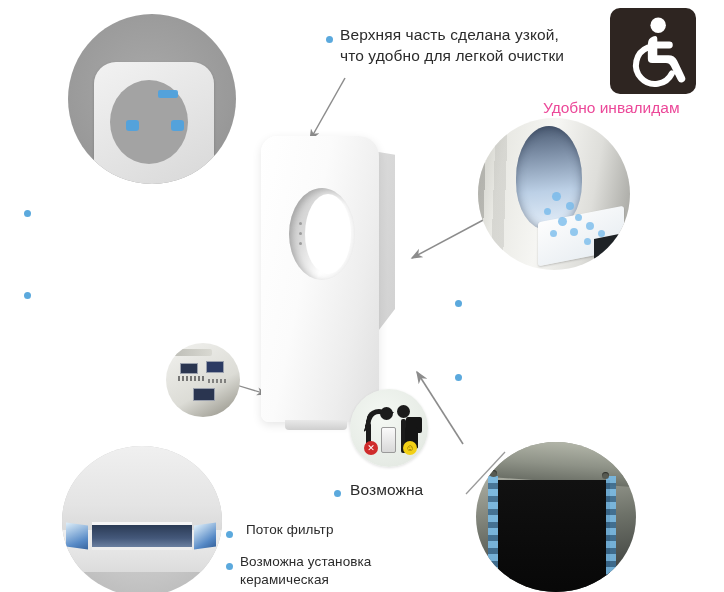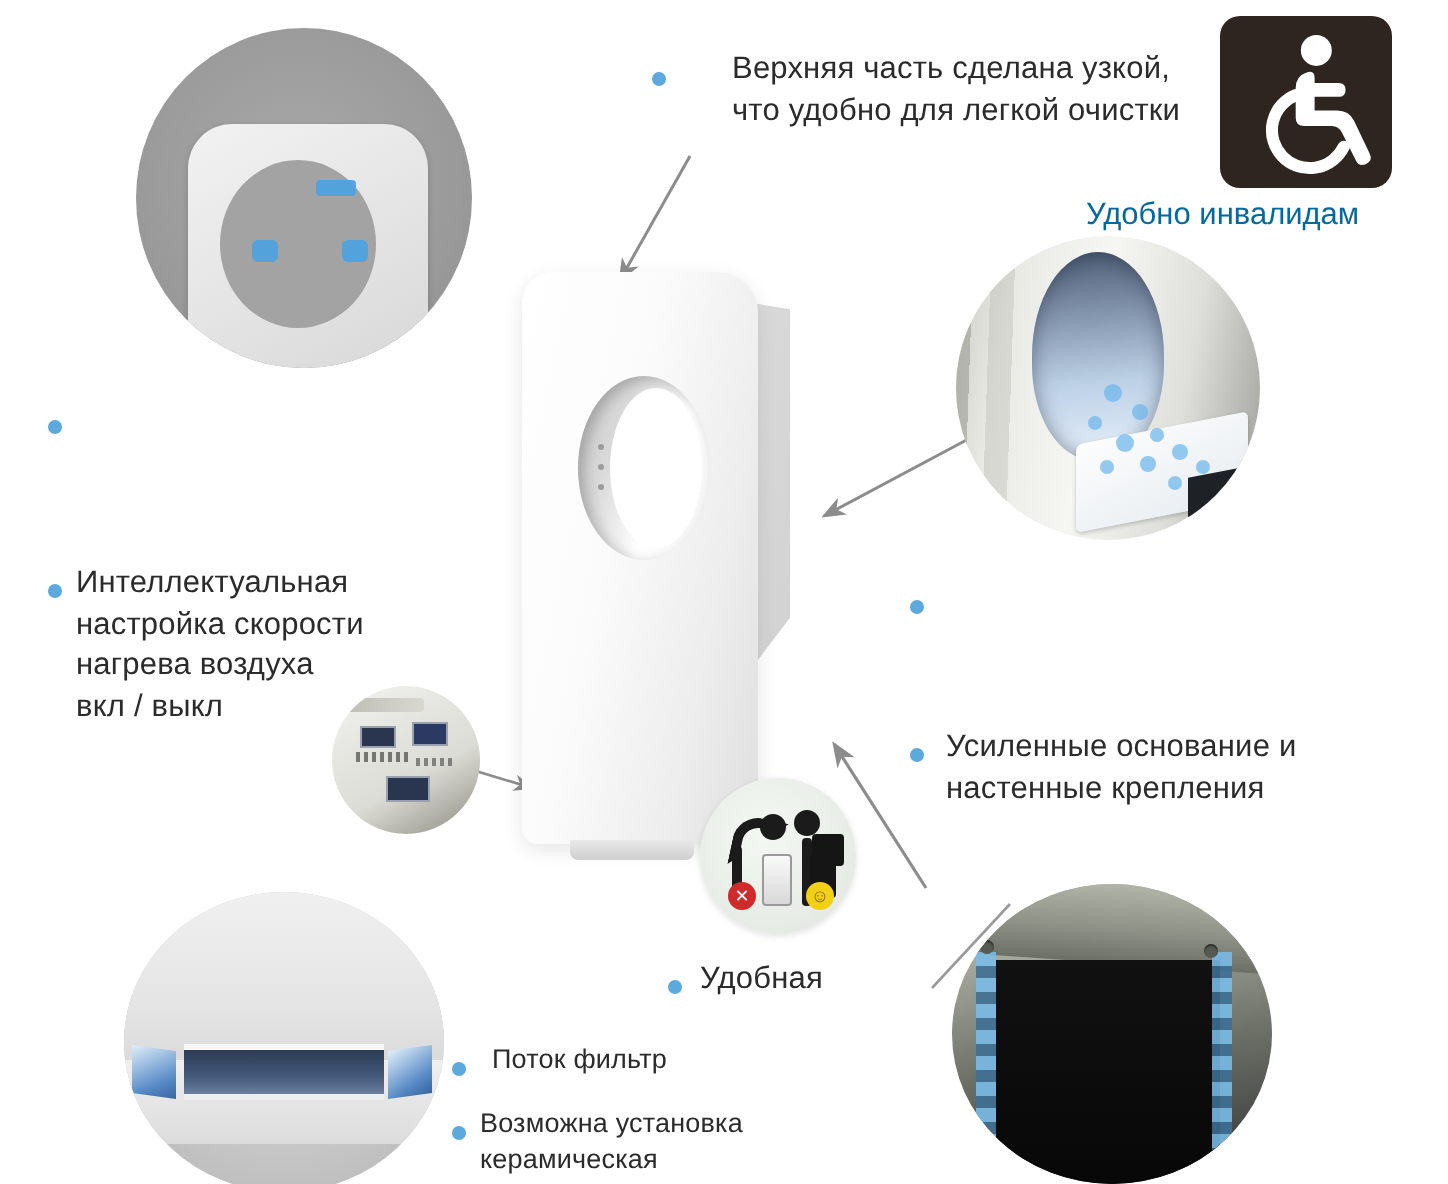--- a/index.html
+++ b/index.html
@@ -31,21 +31,21 @@
   .bullet {
     position: absolute;
     width: 7px;
     height: 7px;
     border-radius: 50%;
     background: #5ba9dd;
   }
 
   .plain-label {
     position: absolute;
-    color: #0369a1;
+    color: #ec4899;
     font-size: 15.5px;
     line-height: 1.3;
   }
 
   
   .inset {
     position: absolute;
     border-radius: 50%;
     overflow: hidden;
   }
@@ -417,41 +417,35 @@
     <svg viewBox="0 0 100 100" width="86" height="86" aria-hidden="true">
       <circle cx="56" cy="20" r="9" fill="#ffffff"></circle>
       <path d="M50 33 q-6 2 -6 9 l0 17 q0 5 5 5 l16 0 q4 0 6 4 l8 16
                q2 4 6 2 q4 -2 2 -6 l-9 -19 q-3 -6 -10 -6 l-13 0 l0 -8 l14 0
                q4 0 4 -4 q0 -4 -4 -4 l-14 0 l0 -3 q0 -5 -5 -3 z" fill="#ffffff"></path>
       <path d="M44 46 a22 22 0 1 0 28 30" fill="none" stroke="#ffffff" stroke-width="7" stroke-linecap="round"></path>
     </svg>
   </div>
 
   <div class="bullet" style="left:326px; top:36px;"></div>
-  <div class="callout" style="left:340px; top:25px; width:268px;margin-left:26px;">Верхняя часть сделана узкой,
+  <div class="callout" style="left:340px; top:25px; width:268px;">Верхняя часть сделана узкой,
 что удобно для легкой очистки</div>
 
   <div class="plain-label" style="left:543px; top:98px;">Удобно инвалидам</div>
 
   <div class="bullet" style="left:24px; top:210px;"></div>
 
   <div class="bullet" style="left:24px; top:292px;"></div>
-  <div class="callout" style="left:38px; top:282px; width:208px;">Интеллектуальная
-настройка скорости
-нагрева воздуха
-вкл / выкл</div>
 
   <div class="bullet" style="left:455px; top:300px;"></div>
 
   <div class="bullet" style="left:455px; top:374px;"></div>
-  <div class="callout" style="left:473px; top:364px; width:240px;">Усиленные основание и
-настенные крепления</div>
 
   <div class="bullet" style="left:334px; top:490px;"></div>
-  <div class="callout" style="left:350px; top:480px; width:120px;">Удобная</div>
+  <div class="callout" style="left:350px; top:480px; width:120px;">Возможна</div>
 
   <div class="bullet" style="left:226px; top:531px;"></div>
   <div class="callout small" style="left:246px; top:521px; width:150px;">Поток фильтр</div>
 
   <div class="bullet" style="left:226px; top:563px;"></div>
   <div class="callout small" style="left:240px; top:553px; width:180px;">Возможна установка
 керамическая</div>
 
 </div>
 

